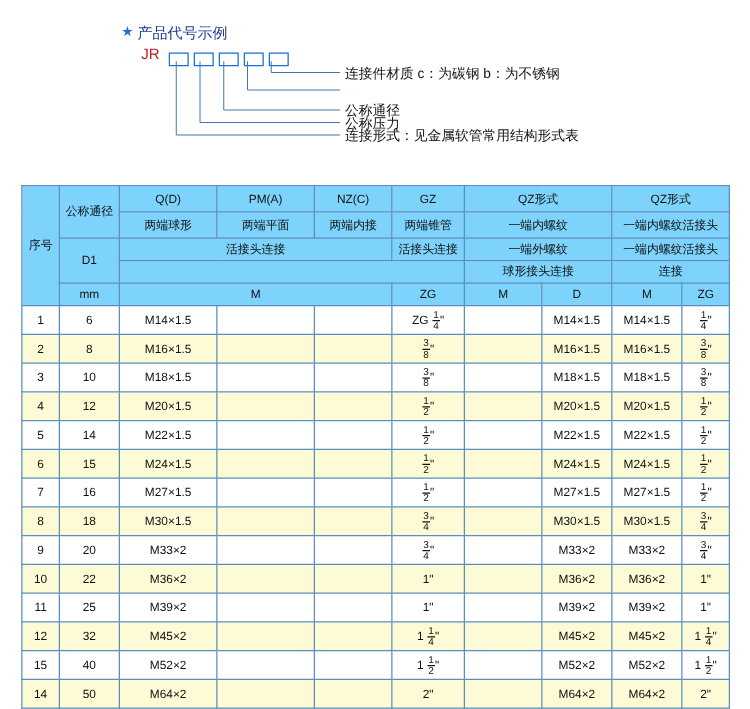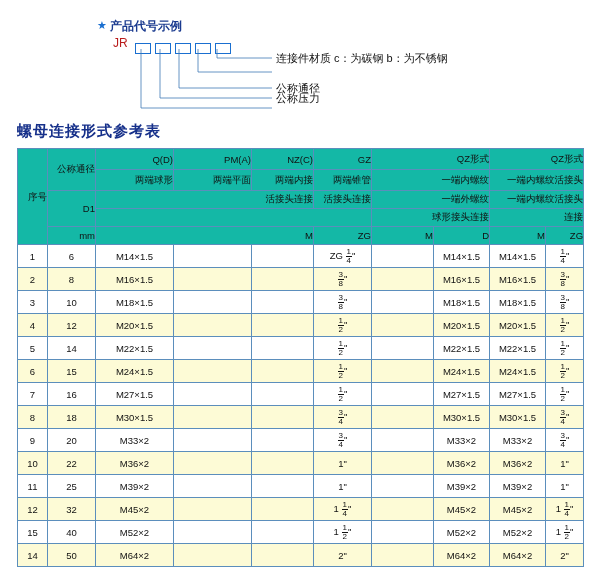--- a/index.html
+++ b/index.html
@@ -9,21 +9,21 @@
     font-family:"Liberation Sans","DejaVu Sans",sans-serif;
     color:#000;
     overflow:hidden;
   }
   .page{position:relative;width:600px;height:567px;}
 
   
   .legend{position:relative;height:118px;}
   .legend-title{
     position:absolute;left:110px;top:18px;
-    font-size:12px;font-weight:bold;color:#1a3a8f;
+    font-size:12px;font-weight:normal;color:#1a3a8f;
     white-space:nowrap;
   }
   .star{
     position:absolute;left:97px;top:19px;
     color:#1a6fd0;font-size:11px;
   }
   .jr{
     position:absolute;left:113px;top:36px;
     font-size:12px;color:#b91c1c;letter-spacing:0px;
   }
@@ -51,21 +51,21 @@
   td,th{
     border:1px solid #5b8ebc;
     font-size:9.5px;
     text-align:center;
     vertical-align:middle;
     padding:0;
     height:16px;
     color:#111;
     font-weight:normal;
   }
-  thead td{background:#14b8a6;font-size:9.5px;text-align:right;}
+  thead td{background:#7dd3fc;font-size:9.5px;}
   tbody tr.alt td{background:#fdfbd6;}
   tbody tr.norm td{background:#ffffff;}
   .c-seq{width:30px;}
   .c-dn{width:48px;}
   .c-qd{width:78px;}
   .c-pm{width:78px;}
   .c-nz{width:62px;}
   .c-gz{width:58px;}
   .c-qz1{width:62px;}
   .c-qz2{width:56px;}
@@ -111,23 +111,23 @@
       <path d="M141,49 L141,108 L272,108" stroke="#3f78b5" stroke-width="0.8" fill="none"></path>
       <path d="M160,49 L160,98 L272,98" stroke="#3f78b5" stroke-width="0.8" fill="none"></path>
       <path d="M179,49 L179,88 L272,88" stroke="#3f78b5" stroke-width="0.8" fill="none"></path>
       <path d="M198,49 L198,72 L272,72" stroke="#3f78b5" stroke-width="0.8" fill="none"></path>
       <path d="M217,49 L217,58 L272,58" stroke="#3f78b5" stroke-width="0.8" fill="none"></path>
     </svg>
 
     <div class="leg-item" style="left:276px;top:51px;">连接件材质  c：为碳钢  b：为不锈钢</div>
     <div class="leg-item" style="left:276px;top:81px;">公称通径</div>
     <div class="leg-item" style="left:276px;top:91px;">公称压力</div>
+    <div class="leg-item" style="left:276px;top:101px;">连接形式：见金属软管常用结构形式表</div>
   </div>
 
-  <div class="sec-title">螺母连接形式参考表</div>
 
   <div class="tbl-wrap">
     <table>
       <colgroup>
         <col class="c-seq">
           <col class="c-dn">
           <col class="c-qd">
           <col class="c-pm">
           <col class="c-nz">
         <col class="c-gz">

